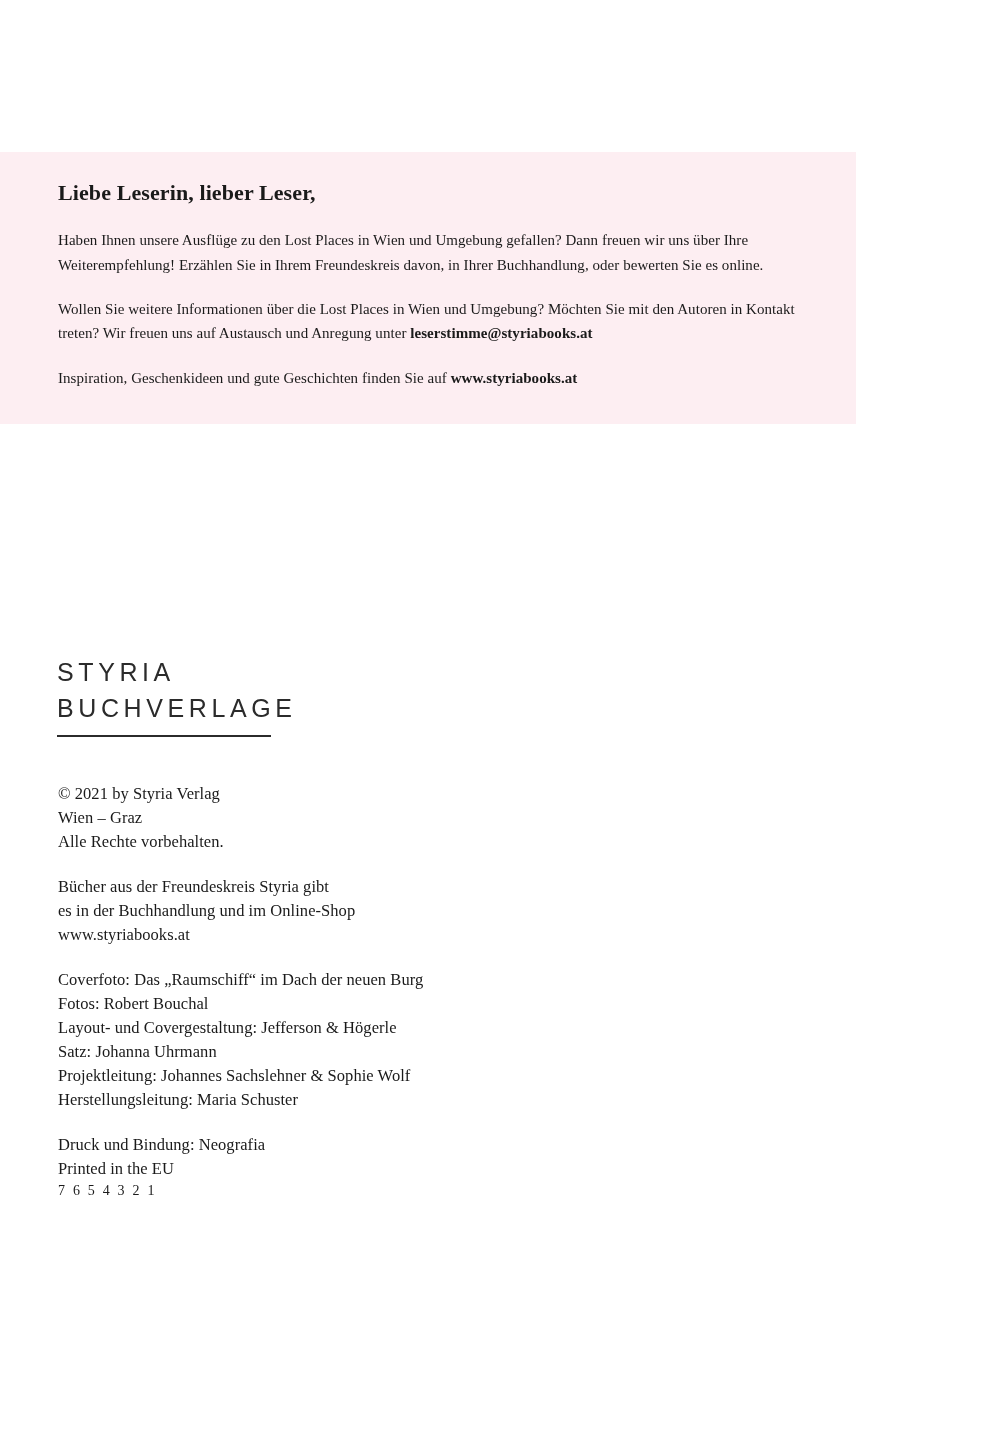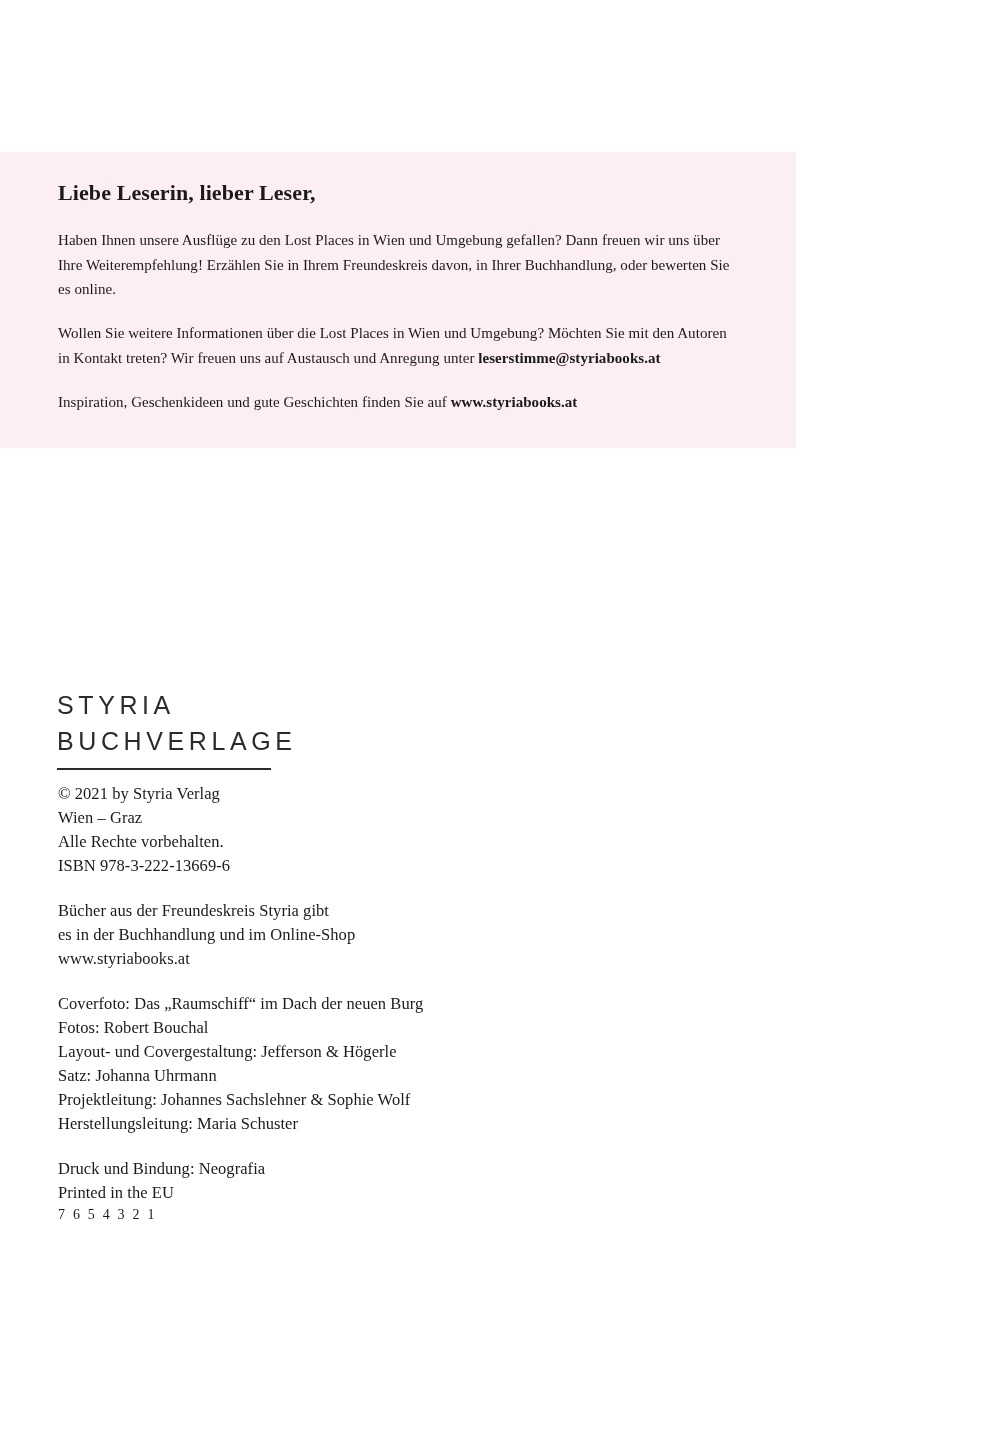--- a/index.html
+++ b/index.html
@@ -19,21 +19,21 @@
   .page {
     position: absolute;
     inset: 0;
   }
 
   
   .reader-note {
     position: absolute;
     left: 0;
     top: 152px;
-    width: 796px;
+    width: 856px;
     background: #fdeef2;
     padding: 28px 0 34px 0;
     box-sizing: border-box;
   }
   .reader-note .inner {
     padding-left: 58px;
     padding-right: 60px;
   }
   .note-heading {
     font-size: 22px;
@@ -53,21 +53,21 @@
   }
   .note-par b,
   .note-par .bold {
     font-weight: 700;
   }
 
   
   .logo-block {
     position: absolute;
     left: 57px;
-    top: 688px;
+    top: 655px;
     width: 260px;
   }
   .logo-line {
     font-family: "Liberation Sans", sans-serif;
     font-size: 25px;
     letter-spacing: 4.6px;
     color: #2b2b2b;
     line-height: 1.42;
     font-weight: 400;
   }
@@ -124,21 +124,20 @@
     <div class="logo-line">BUCHVERLAGE</div>
     <div class="logo-rule"></div>
   </div>
 
   <div class="imprint">
 
     <div class="imprint-group">
       <div class="imprint-line">© 2021 by Styria Verlag</div>
       <div class="imprint-line">Wien – Graz</div>
       <div class="imprint-line">Alle Rechte vorbehalten.</div>
-      <div class="imprint-line">ISBN 978-3-222-13669-6</div>
     </div>
 
     <div class="imprint-group">
       <div class="imprint-line">Bücher aus der Freundeskreis Styria gibt</div>
       <div class="imprint-line">es in der Buchhandlung und im Online-Shop</div>
       <div class="imprint-line">www.styriabooks.at</div>
     </div>
 
     <div class="imprint-group">
       <div class="imprint-line">Coverfoto: Das „Raumschiff“ im Dach der neuen Burg</div>

